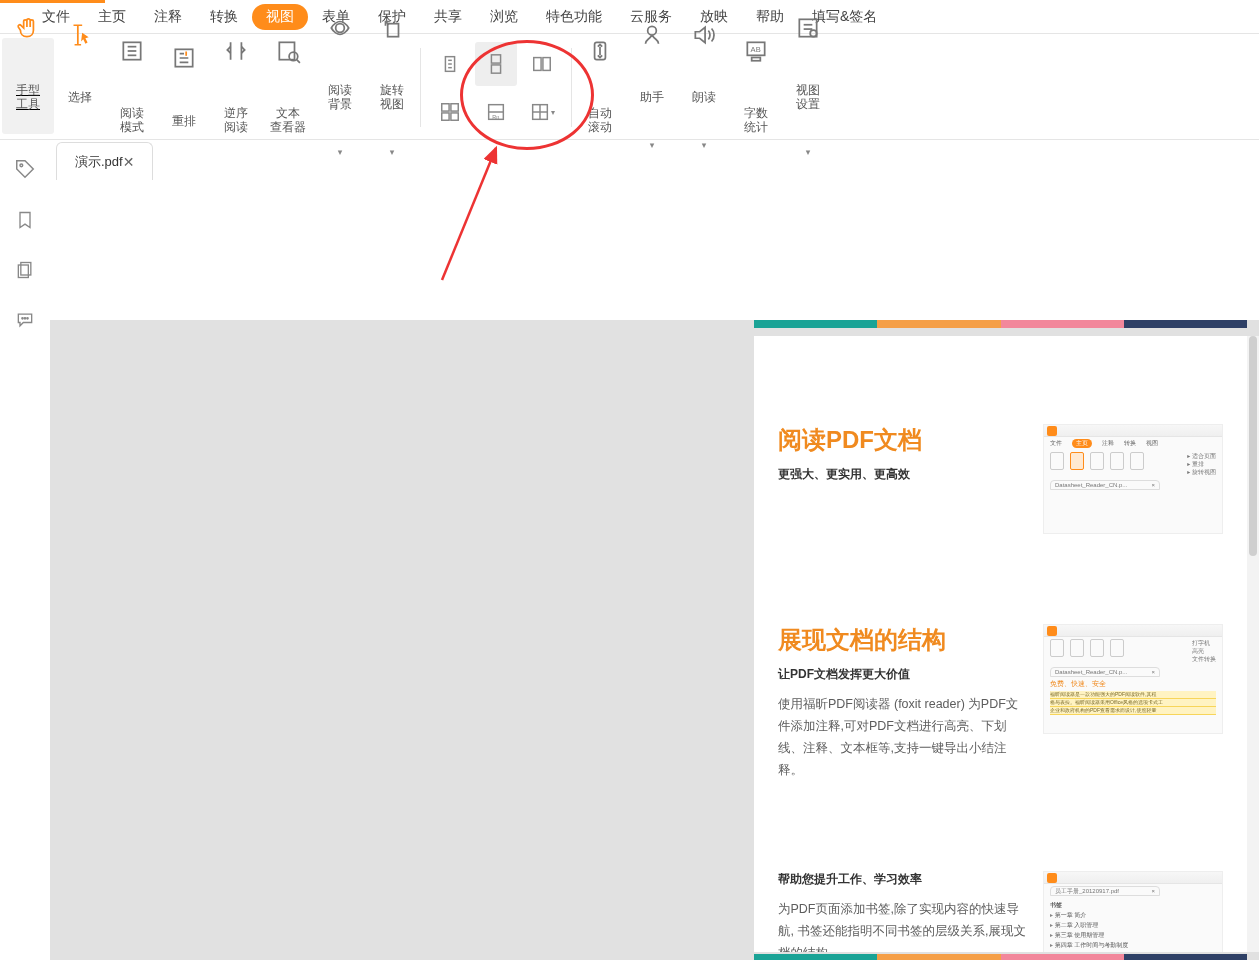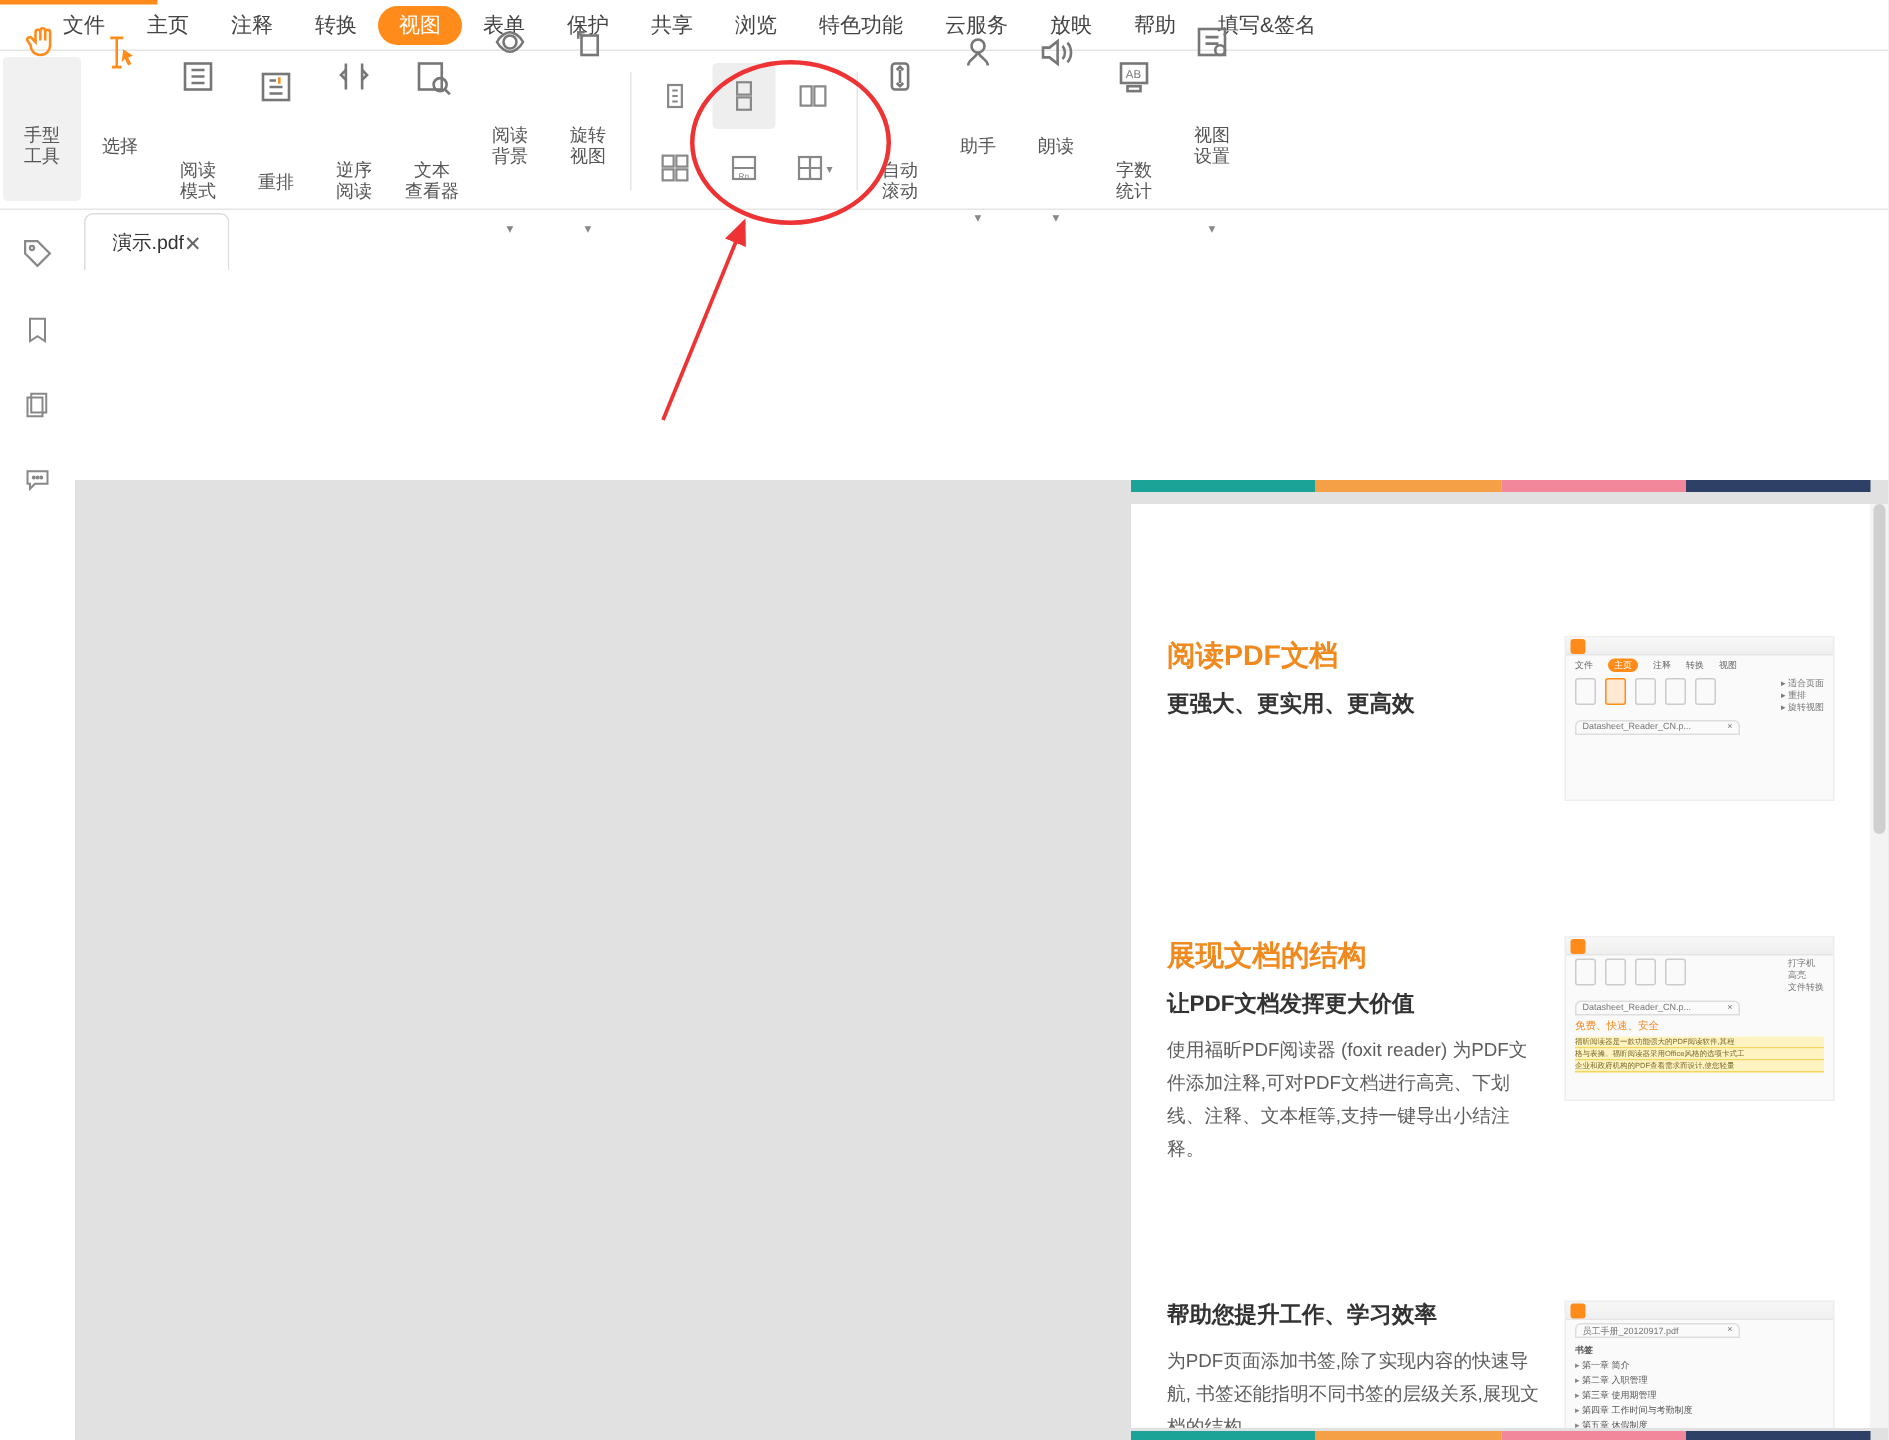--- a/index.html
+++ b/index.html
@@ -7,21 +7,21 @@
 
   
   .menubar { height:34px; display:flex; align-items:center; padding-left:28px; border-bottom:1px solid #e5e5e5; }
   .menubar .mitem { padding:6px 14px; font-size:14px; color:#444; cursor:pointer; }
   .menubar .mitem.active { background:#ff8c1a; color:#fff; border-radius:14px; padding:4px 14px; }
   .menubar-bar { position:absolute; top:0; left:0; height:3px; width:105px; background:#ff8c1a; }
 
   
   .ribbon { height:106px; display:flex; align-items:stretch; border-bottom:1px solid #e5e5e5; padding:4px 2px 2px 2px; }
   .rbtn { display:flex; flex-direction:column; align-items:center; justify-content:center; width:52px; height:96px; border-radius:3px; cursor:pointer;gap:36px; }
-  .rbtn.sel { background:#f1f1f1; }
+  .rbtn.sel { background:#f1f1f1;text-decoration:underline; }
   .rbtn .ic { width:28px; height:28px; color:#666; display:flex; align-items:center; justify-content:center; }
   .rbtn .lbl { font-size:12px; color:#555; margin-top:6px; line-height:14px; text-align:center; white-space:pre-line; }
   .sep { width:1px; background:#e5e5e5; margin:10px 2px; }
   .layout-grid { display:grid; grid-template-columns:repeat(3,42px); grid-template-rows:repeat(2,44px); gap:4px; padding:4px 6px; }
   .layout-grid .cell { display:flex; align-items:center; justify-content:center; color:#888; cursor:pointer; border-radius:3px; }
   .layout-grid .cell.sel { background:#eee; }
 
   
   .circle { position:absolute; left:460px; top:40px; width:134px; height:110px; border:3px solid #ed3333; border-radius:50%; pointer-events:none; }
   .arrow-svg { position:absolute; left:438px; top:130px; pointer-events:none; }
@@ -44,22 +44,22 @@
   .rule-top span:nth-child(4){flex:1;background:#2f4066;}
   .rule-bot { position:absolute; left:704px; bottom:0; right:12px; height:6px; display:flex; }
   .rule-bot span:nth-child(1){flex:1;background:#1aa396;}
   .rule-bot span:nth-child(2){flex:1;background:#f59f47;}
   .rule-bot span:nth-child(3){flex:1;background:#f2879b;}
   .rule-bot span:nth-child(4){flex:1;background:#2f4066;}
 
   .page { position:absolute; left:704px; top:16px; right:12px; bottom:8px; background:#fff; padding:88px 24px 0 24px; overflow:hidden; }
   .section { display:flex; gap:16px; margin-bottom:90px; }
   .section .txt { flex:1; }
-  .section h2 { color:#f08a1f; font-size:19px; font-weight:600; margin-bottom:10px; }
-  .section h3 { color:#333; font-size:15px; font-weight:600; margin-bottom:10px; }
+  .section h2 { color:#f08a1f; font-size:24px; font-weight:600; margin-bottom:10px; }
+  .section h3 { color:#333; font-size:12px; font-weight:600; margin-bottom:10px; }
   .section p  { color:#5d5d5d; font-size:12.5px; line-height:22px; }
   .thumb { width:180px; height:110px; background:#fafafa; border:1px solid #eee; font-size:7px; color:#777; position:relative; overflow:hidden; }
   .thumb .tbar { height:12px; background:linear-gradient(#f7f7f7,#efefef); border-bottom:1px solid #e5e5e5; display:flex; align-items:center; }
   .thumb .tbar .logo { width:10px;height:10px;background:#ff8c1a;border-radius:2px;margin:0 3px; }
   .thumb .mrow { display:flex; gap:10px; padding:2px 6px; font-size:6px; color:#666; }
   .thumb .mrow .act { background:#ff8c1a;color:#fff;border-radius:6px;padding:0 4px; }
   .thumb .rrow { display:flex; gap:6px; padding:2px 6px; align-items:flex-start; }
   .thumb .rrow .ib { width:14px;height:18px;border:1px solid #ccc;border-radius:2px; }
   .thumb .rrow .ib.o { border-color:#ff8c1a;background:#ffe9d2; }
   .thumb .tabx { margin:2px 6px; height:10px; border:1px solid #ddd; border-radius:4px 4px 0 0; font-size:6px; padding:0 4px; display:flex; align-items:center; justify-content:space-between; width:110px; }

